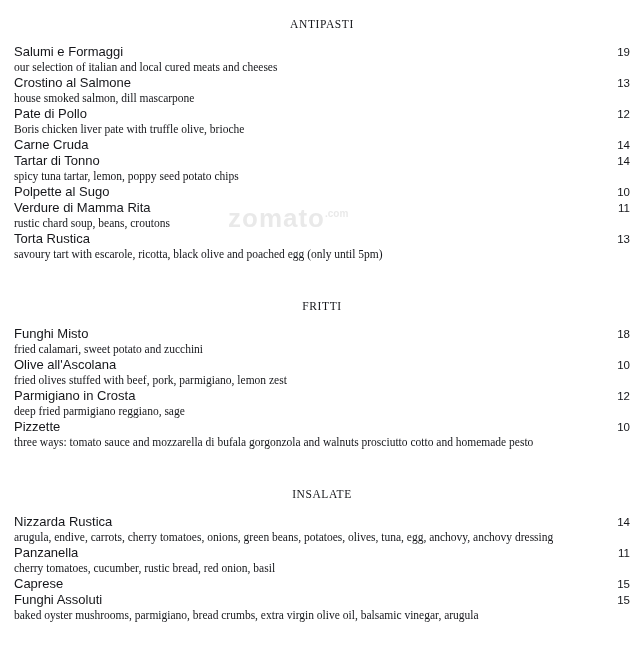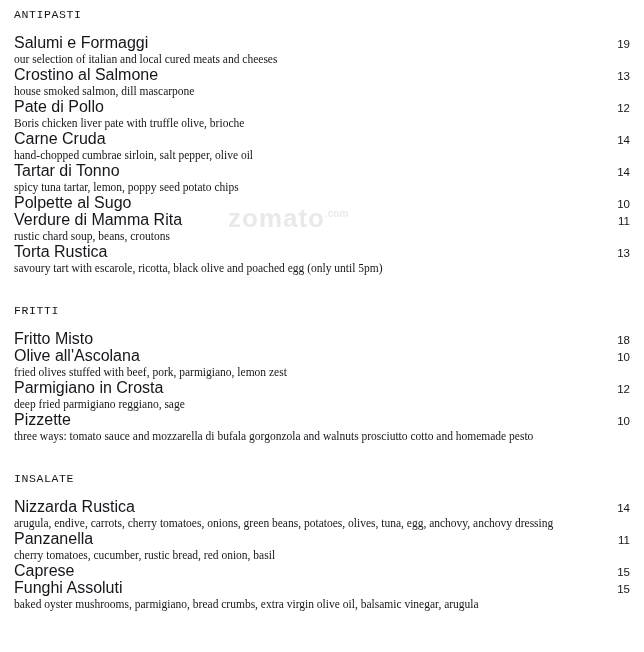--- a/index.html
+++ b/index.html
@@ -15,41 +15,42 @@
     position: relative;
     overflow: hidden;
   }
   .menu {
     position: relative;
     padding: 6px 14px 0 14px;
     box-sizing: border-box;
     width: 644px;
   }
   .section-title {
-    font-family: Liberation Mono, monospace;
+    font-family: Liberation Serif, serif;
     font-size: 11.5px;
     letter-spacing: 0.6px;
     color: #15161a;
-    margin: 2px 0 14px 0;
+    margin: 12px 0 14px 0;
+    text-align: center;
   }
   .section {
     margin-bottom: 0;
   }
   .item {
     position: relative;
     margin-bottom: 0;
   }
   .item-row {
     display: flex;
     align-items: baseline;
     justify-content: space-between;
   }
   .item-name {
     font-family: "Liberation Sans", sans-serif;
-    font-size: 16px;
+    font-size: 13px;
     line-height: 15px;
     color: #15161a;
     white-space: nowrap;
   }
   .item-price {
     font-family: "Liberation Sans", sans-serif;
     font-size: 11.5px;
     line-height: 15px;
     color: #15161a;
     text-align: right;
@@ -113,21 +114,20 @@
         <span class="item-name">Pate di Pollo</span>
         <span class="item-price">12</span>
       </div>
       <div class="item-desc">Boris chicken liver pate with truffle olive, brioche</div>
     </div>
     <div class="item">
       <div class="item-row">
         <span class="item-name">Carne Cruda</span>
         <span class="item-price">14</span>
       </div>
-      <div class="item-desc">hand-chopped cumbrae sirloin, salt pepper, olive oil</div>
     </div>
     <div class="item">
       <div class="item-row">
         <span class="item-name">Tartar di Tonno</span>
         <span class="item-price">14</span>
       </div>
       <div class="item-desc">spicy tuna tartar, lemon, poppy seed potato chips</div>
     </div>
     <div class="item">
       <div class="item-row">
@@ -151,23 +151,24 @@
     </div>
   </div>
 
   <div class="gap-md"></div>
 
   <div class="section">
     <div class="section-title">FRITTI</div>
 
     <div class="item">
       <div class="item-row">
-        <span class="item-name">Fritto Misto</span>
+        <span class="item-name">Funghi Misto</span>
         <span class="item-price">18</span>
       </div>
+      <div class="item-desc">fried calamari, sweet potato and zucchini</div>
     </div>
     <div class="item">
       <div class="item-row">
         <span class="item-name">Olive all'Ascolana</span>
         <span class="item-price">10</span>
       </div>
       <div class="item-desc">fried olives stuffed with beef, pork, parmigiano, lemon zest</div>
     </div>
     <div class="item">
       <div class="item-row">

